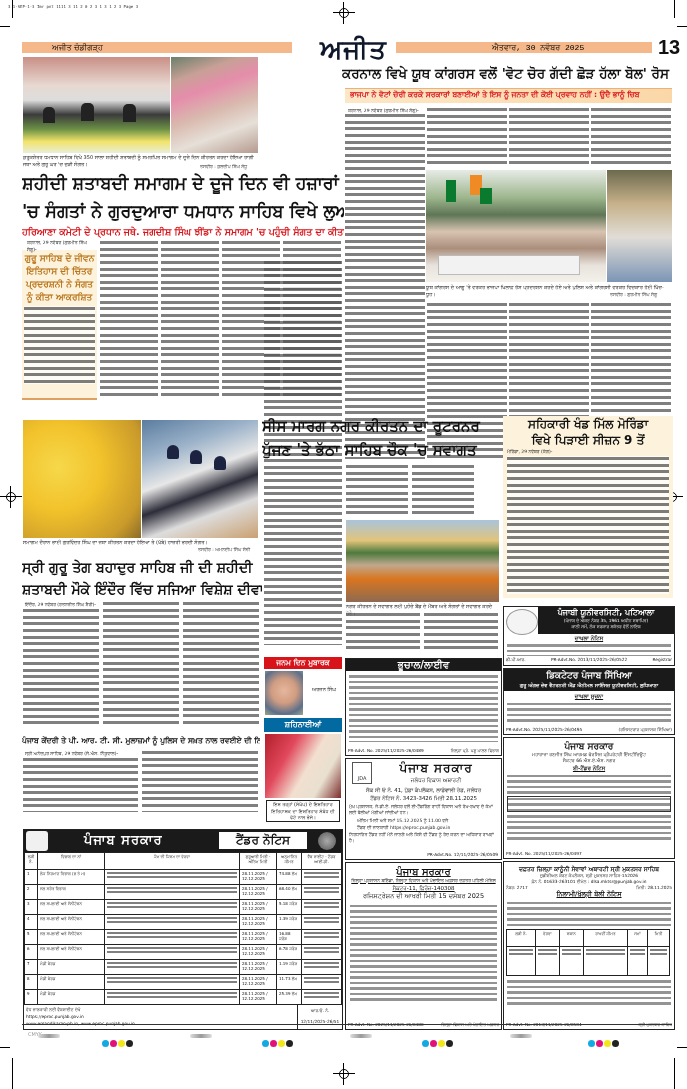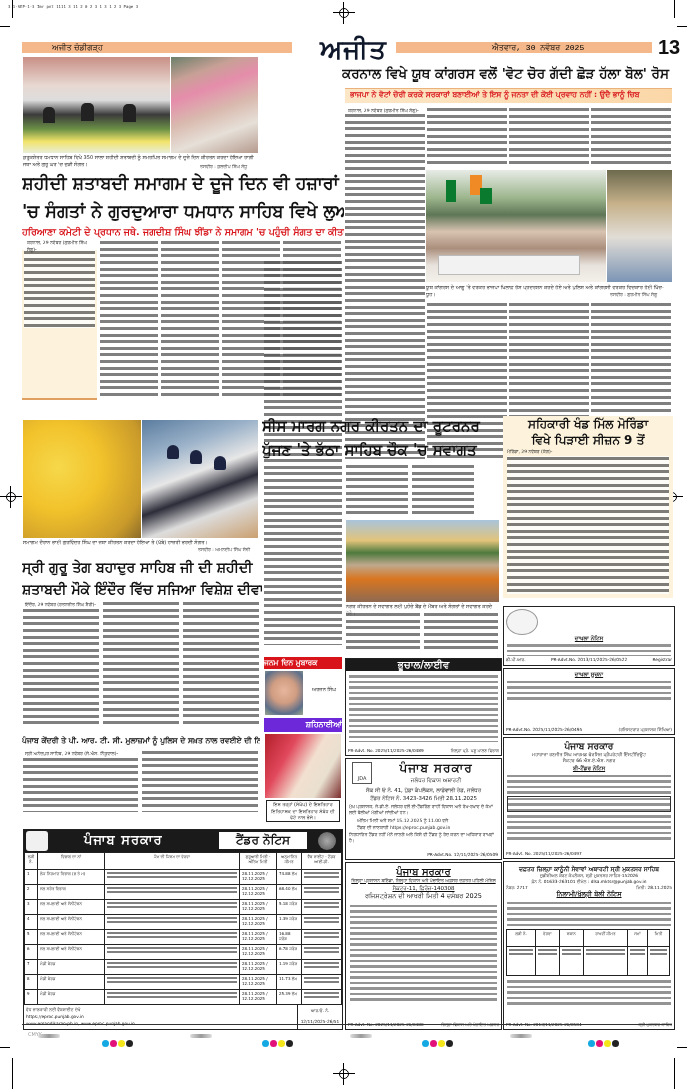--- a/index.html
+++ b/index.html
@@ -77,20 +77,21 @@
 </div>
 <div class="photo" style="left:171px;top:57px;width:87px;height:96px;background:linear-gradient(160deg,#6b7f6a 0%,#c8a096 20%,#e58dab 35%,#d9b9ae 55%,#e6e0d8 75%,#b59a8e 100%);"></div>
 <div class="caption" style="left:23px;top:154px;width:237px;">ਕੁਰੂਕਸ਼ੇਤਰ ਧਮਧਾਨ ਸਾਹਿਬ ਵਿਖੇ 350 ਸਾਲਾ ਸ਼ਹੀਦੀ ਸ਼ਤਾਬਦੀ ਨੂੰ ਸਮਰਪਿਤ ਸਮਾਗਮ ਦੇ ਦੂਜੇ ਦਿਨ ਕੀਰਤਨ ਕਰਦਾ ਹੋਇਆ ਰਾਗੀ ਜਥਾ ਅਤੇ ਗੁਰੂ ਘਰ 'ਚ ਜੁੜੀ ਸੰਗਤ।</div>
 <div class="credit" style="left:200px;top:164px;">ਤਸਵੀਰ : ਕੁਲਦੀਪ ਸਿੰਘ ਸੰਧੂ</div>
 
 <div class="headline" style="left:22px;top:172px;width:322px;font-size:17.5px;line-height:22px;">ਸ਼ਹੀਦੀ ਸ਼ਤਾਬਦੀ ਸਮਾਗਮ ਦੇ ਦੂਜੇ ਦਿਨ ਵੀ ਹਜ਼ਾਰਾਂ ਦੀ ਤਾਦਾਦ</div>
 <div class="headline" style="left:22px;top:200px;width:322px;font-size:17.5px;line-height:22px;">'ਚ ਸੰਗਤਾਂ ਨੇ ਗੁਰਦੁਆਰਾ ਧਮਧਾਨ ਸਾਹਿਬ ਵਿਖੇ ਲੁਆਈ ਹਾਜ਼ਰੀ</div>
 <div class="subhead" style="left:22px;top:226px;width:322px;font-size:9.5px;color:#d8141a;">ਹਰਿਆਣਾ ਕਮੇਟੀ ਦੇ ਪ੍ਰਧਾਨ ਜਥੇ. ਜਗਦੀਸ਼ ਸਿੰਘ ਝੀਂਡਾ ਨੇ ਸਮਾਗਮ 'ਚ ਪਹੁੰਚੀ ਸੰਗਤ ਦਾ ਕੀਤਾ ਧੰਨਵਾਦ</div>
 
 <div class="abs" style="left:22px;top:250px;width:75px;height:148px;background:#fdf3dc;border-bottom:2px solid #e0a060;">
+  <div style="font-size:9px;line-height:13px;font-weight:bold;color:#b8741a;text-align:center;padding:2px 2px 2px;">ਗੁਰੂ ਸਾਹਿਬ ਦੇ ਜੀਵਨ ਇਤਿਹਾਸ ਦੀ ਚਿੱਤਰ ਪ੍ਰਦਰਸ਼ਨੀ ਨੇ ਸੰਗਤ ਨੂੰ ਕੀਤਾ ਆਕਰਸ਼ਿਤ</div>
   <div class="textcol" style="position:relative;left:0;top:0;width:71px;height:78px;margin:0 2px;">
       <span class="fill"></span>
     </div>
 </div>
 <div class="caption" style="left:27px;top:239px;width:70px;font-size:4.5px;">ਕਰਨਾਲ, 29 ਨਵੰਬਰ (ਗੁਰਮੀਤ ਸਿੰਘ ਸੱਗੂ)-</div>
 
 <div class="textcol" style="left:100px;top:240px;width:58px;height:158px;">
     <span class="fill"></span>
   </div>
 <div class="textcol" style="left:161px;top:240px;width:58px;height:158px;">
@@ -130,24 +131,24 @@
 <div class="textcol" style="left:23px;top:757px;width:115px;height:55px;">
     <span class="fill"></span>
   </div>
 <div class="textcol" style="left:142px;top:750px;width:116px;height:62px;">
     <span class="fill"></span>
   </div>
 
 <div class="textcol" style="left:264px;top:260px;width:78px;height:385px;">
     <span class="fill"></span>
   </div>
-<div class="abs" style="left:264px;top:657px;width:78px;height:12px;background:#d8141a;color:#fff;font-size:7.5px;font-weight:bold;text-align:left;line-height:12px;">ਜਨਮ ਦਿਨ ਮੁਬਾਰਕ</div>
+<div class="abs" style="left:264px;top:657px;width:78px;height:12px;background:#d8141a;color:#fff;font-size:7.5px;font-weight:bold;text-align:center;line-height:12px;">ਜਨਮ ਦਿਨ ਮੁਬਾਰਕ</div>
 <div class="photo" style="left:265px;top:671px;width:38px;height:44px;background:radial-gradient(circle at 50% 45%,#e6b69c 0%,#d19d82 40%,#5d6f89 75%,#9aa88f 100%);"></div>
 <div class="caption" style="left:306px;top:686px;width:36px;text-align:center;">ਅਰਜਨ ਸਿੰਘ</div>
-<div class="abs" style="left:264px;top:718px;width:78px;height:14px;background:#6d28d9;color:#fff;font-size:8px;font-weight:bold;text-align:right;line-height:14px;">ਸ਼ਹਿਨਾਈਆਂ</div>
+<div class="abs" style="left:264px;top:718px;width:78px;height:14px;background:#0369a1;color:#fff;font-size:8px;font-weight:bold;text-align:center;line-height:14px;">ਸ਼ਹਿਨਾਈਆਂ</div>
 <div class="photo" style="left:265px;top:734px;width:76px;height:64px;background:linear-gradient(120deg,#b21f2a 0%,#e1485c 30%,#f2dfcf 55%,#e9e0d0 75%,#7a2b2b 100%);"></div>
 <div class="box" style="left:266px;top:800px;width:74px;height:22px;border:1.5px solid #222;font-size:4.8px;line-height:6.5px;text-align:center;padding:1px;box-sizing:border-box;">ਇਸ ਤਰ੍ਹਾਂ (ਸੰਖੇਪ) ਦੇ ਇਸ਼ਤਿਹਾਰ ਇਤਿਹਾਸਕ ਦਾ ਇਸ਼ਤਿਹਾਰ ਸੰਬੰਧ ਦੀ ਫੋਟੋ ਨਾਲ ਭੇਜੋ।</div>
 
 <div class="headline" style="left:342px;top:64px;width:330px;font-size:13.5px;line-height:18px;">ਕਰਨਾਲ ਵਿਖੇ ਯੂਥ ਕਾਂਗਰਸ ਵਲੋਂ 'ਵੋਟ ਚੋਰ ਗੱਦੀ ਛੋੜ ਹੱਲਾ ਬੋਲ' ਰੋਸ ਪ੍ਰਦਰਸ਼ਨ</div>
 <div class="abs" style="left:345px;top:88px;width:327px;height:14px;background:linear-gradient(90deg,#fde7c7,#fbd7a8);border-top:1px solid #eab27a;"></div>
 <div class="subhead" style="left:350px;top:90px;width:320px;font-size:7.6px;color:#d8141a;">ਭਾਜਪਾ ਨੇ ਵੋਟਾਂ ਚੋਰੀ ਕਰਕੇ ਸਰਕਾਰਾਂ ਬਣਾਈਆਂ ਤੇ ਇਸ ਨੂੰ ਜਨਤਾ ਦੀ ਕੋਈ ਪ੍ਰਵਾਹ ਨਹੀਂ : ਉਦੈ ਭਾਨੂੰ ਚਿਬ</div>
 
 <div class="caption" style="left:348px;top:107px;width:78px;font-size:4.5px;">ਕਰਨਾਲ, 29 ਨਵੰਬਰ (ਗੁਰਮੀਤ ਸਿੰਘ ਸੱਗੂ)-</div>
 <div class="textcol" style="left:345px;top:113px;width:80px;height:346px;">
     <span class="fill"></span>
@@ -203,30 +204,39 @@
   <div class="headline" style="position:relative;left:0;top:0;width:170px;text-align:center;font-size:12px;line-height:16px;color:#111;">ਸਹਿਕਾਰੀ ਖੰਡ ਮਿੱਲ ਮੋਰਿੰਡਾ</div>
   <div class="headline" style="position:relative;left:0;top:0;width:170px;text-align:center;font-size:12px;line-height:16px;color:#111;">ਵਿਖੇ ਪਿੜਾਈ ਸੀਜ਼ਨ 9 ਤੋਂ</div>
   <div class="caption" style="position:relative;left:4px;top:0;width:162px;font-size:4.5px;">ਮੋਰਿੰਡਾ, 29 ਨਵੰਬਰ (ਕੰਗ)-</div>
   <div class="textcol" style="left:4px;top:40px;width:162px;height:138px;">
       <span class="fill"></span>
     </div>
 </div>
 
 <div class="box" style="left:503px;top:606px;width:170px;height:58px;">
   <div style="position:absolute;left:2px;top:2px;width:30px;height:24px;border:1px solid #999;border-radius:50%;background:#f4f4f4;"></div>
+  <div class="box-dark-head" style="position:absolute;left:34px;top:0;width:136px;height:27px;">
+    <div style="font-size:8px;line-height:11px;">ਪੰਜਾਬੀ ਯੂਨੀਵਰਸਿਟੀ, ਪਟਿਆਲਾ</div>
+    <div style="font-size:4.3px;line-height:6px;font-weight:normal;">(ਪੰਜਾਬ ਦੇ ਐਕਟ ਨੰਬਰ 35, 1961 ਅਧੀਨ ਸਥਾਪਿਤ)</div>
+    <div style="font-size:4.3px;line-height:6px;font-weight:normal;">ਕਾਲੀ ਸਮੇਂ, ਲੋਕ ਸਰਕਾਰ ਸਕੱਤਰ ਵੱਲੋਂ ਲਾਇਬ</div>
+  </div>
   <div style="position:absolute;left:0;top:28px;width:170px;text-align:center;font-size:5.5px;font-weight:bold;text-decoration:underline;">ਦਾਖਲਾ ਨੋਟਿਸ</div>
   <div class="lines" style="position:absolute;left:3px;top:36px;width:164px;height:13px;"></div>
   <div style="position:absolute;left:2px;top:50px;width:166px;font-size:4.3px;display:flex;justify-content:space-between;">
     <span>ਡੀ.ਪੀ.ਆਰ.</span>
     <span>PR-Advt.No. 2013/11/2025-26/0522</span>
     <span>Registrar</span>
   </div>
 </div>
 
 <div class="box" style="left:503px;top:668px;width:170px;height:65px;">
+  <div class="box-dark-head" style="height:22px;">
+    <div style="font-size:9px;line-height:12px;">ਡਿਕਟੇਟਰ ਪੰਜਾਬ ਸਿੱਖਿਆ</div>
+    <div style="font-size:5px;line-height:8px;">ਗੁਰੂ ਅੰਗਦ ਦੇਵ ਵੈਟਰਨਰੀ ਐਂਡ ਐਨੀਮਲ ਸਾਇੰਸਜ਼ ਯੂਨੀਵਰਸਿਟੀ, ਲੁਧਿਆਣਾ</div>
+  </div>
   <div style="text-align:center;font-size:5.5px;font-weight:bold;text-decoration:underline;margin-top:2px;">ਦਾਖਲਾ ਸੂਚਨਾ</div>
   <div class="lines" style="margin:2px 3px 0;height:20px;"></div>
   <div style="position:absolute;left:2px;bottom:2px;width:166px;font-size:4.3px;display:flex;justify-content:space-between;">
     <span>PR-Advt.No. 2025/11/2025-26/0495</span>
     <span>(ਰਜਿਸਟਰਾਰ ਪ੍ਰਸ਼ਾਸਕ ਸਿੱਖਿਆ)</span>
   </div>
 </div>
 
 <div class="box" style="left:345px;top:658px;width:155px;height:96px;">
   <div class="box-dark-head" style="font-size:10px;line-height:12px;">ਭੂਚਾਲ/ਲਾਈਵ</div>
@@ -247,21 +257,21 @@
   <div class="mini" style="position:absolute;left:8px;top:59px;width:140px;">ਅੰਤਿਮ ਮਿਤੀ ਅਤੇ ਸਮਾਂ 15.12.2025 ਨੂੰ 11.00 ਵਜੇ</div>
   <div class="mini" style="position:absolute;left:8px;top:66px;width:140px;">ਟੈਂਡਰ ਦੀ ਜਾਣਕਾਰੀ https://eproc.punjab.gov.in</div>
   <div class="mini" style="position:absolute;left:0;top:73px;width:149px;">ਨਿਰਧਾਰਿਤ ਟੈਂਡਰ ਨਹੀਂ ਮੰਨੇ ਜਾਣਗੇ ਅਤੇ ਕਿਸੇ ਵੀ ਟੈਂਡਰ ਨੂੰ ਰੱਦ ਕਰਨ ਦਾ ਅਧਿਕਾਰ ਰਾਖਵਾਂ ਹੈ।</div>
   <div style="position:absolute;right:3px;bottom:2px;font-size:4.3px;">PR-Advt.No. 12/11/2025-26/0509</div>
 </div>
 
 <div class="box" style="left:345px;top:862px;width:155px;height:166px;">
   <div style="text-align:center;font-size:10px;font-weight:bold;line-height:13px;margin-top:2px;text-decoration:underline;">ਪੰਜਾਬ ਸਰਕਾਰ</div>
   <div style="text-align:center;font-size:4.5px;line-height:6px;text-decoration:underline;padding:0 2px;">ਜ਼ਿਲ੍ਹਾ ਪ੍ਰਸ਼ਾਸਨ ਬਠਿੰਡਾ, ਜ਼ਿਲ੍ਹਾ ਵਿਕਾਸ ਅਤੇ ਪੰਚਾਇਤ ਅਫ਼ਸਰ ਦਫ਼ਤਰ ਪਹਿਲੀ ਮੰਜ਼ਿਲ</div>
   <div style="text-align:center;font-size:5.5px;line-height:8px;text-decoration:underline;">ਸੈਕਟਰ-11, ਫ਼ਿਰੋਜ਼-140308</div>
-  <div style="text-align:center;font-size:6.5px;line-height:9px;">ਰਜਿਸਟ੍ਰੇਸ਼ਨ ਦੀ ਆਖਰੀ ਮਿਤੀ 4 ਦਸੰਬਰ 2025</div>
+  <div style="text-align:center;font-size:6.5px;line-height:9px;">ਰਜਿਸਟ੍ਰੇਸ਼ਨ ਦੀ ਆਖਰੀ ਮਿਤੀ 15 ਦਸੰਬਰ 2025</div>
   <div class="lines" style="margin:3px 4px;height:100px;"></div>
   <div style="position:absolute;left:2px;bottom:2px;width:151px;font-size:4.2px;display:flex;justify-content:space-between;">
     <span>PR-Advt. No. 2025/11/2025-26/0480</span>
     <span>ਜ਼ਿਲ੍ਹਾ ਵਿਕਾਸ ਅਤੇ ਪੰਚਾਇਤ ਅਫ਼ਸਰ</span>
   </div>
 </div>
 
 <div class="box" style="left:503px;top:737px;width:170px;height:120px;">
   <div style="text-align:center;font-size:9px;font-weight:bold;line-height:12px;margin-top:2px;">ਪੰਜਾਬ ਸਰਕਾਰ</div>
   <div style="text-align:center;font-size:4.6px;line-height:6px;">ਮਹਾਰਾਜਾ ਰਣਜੀਤ ਸਿੰਘ ਆਰਮਡ ਫੋਰਸਿਜ਼ ਪ੍ਰੈਪਰੇਟਰੀ ਇੰਸਟੀਚਿਊਟ</div>

